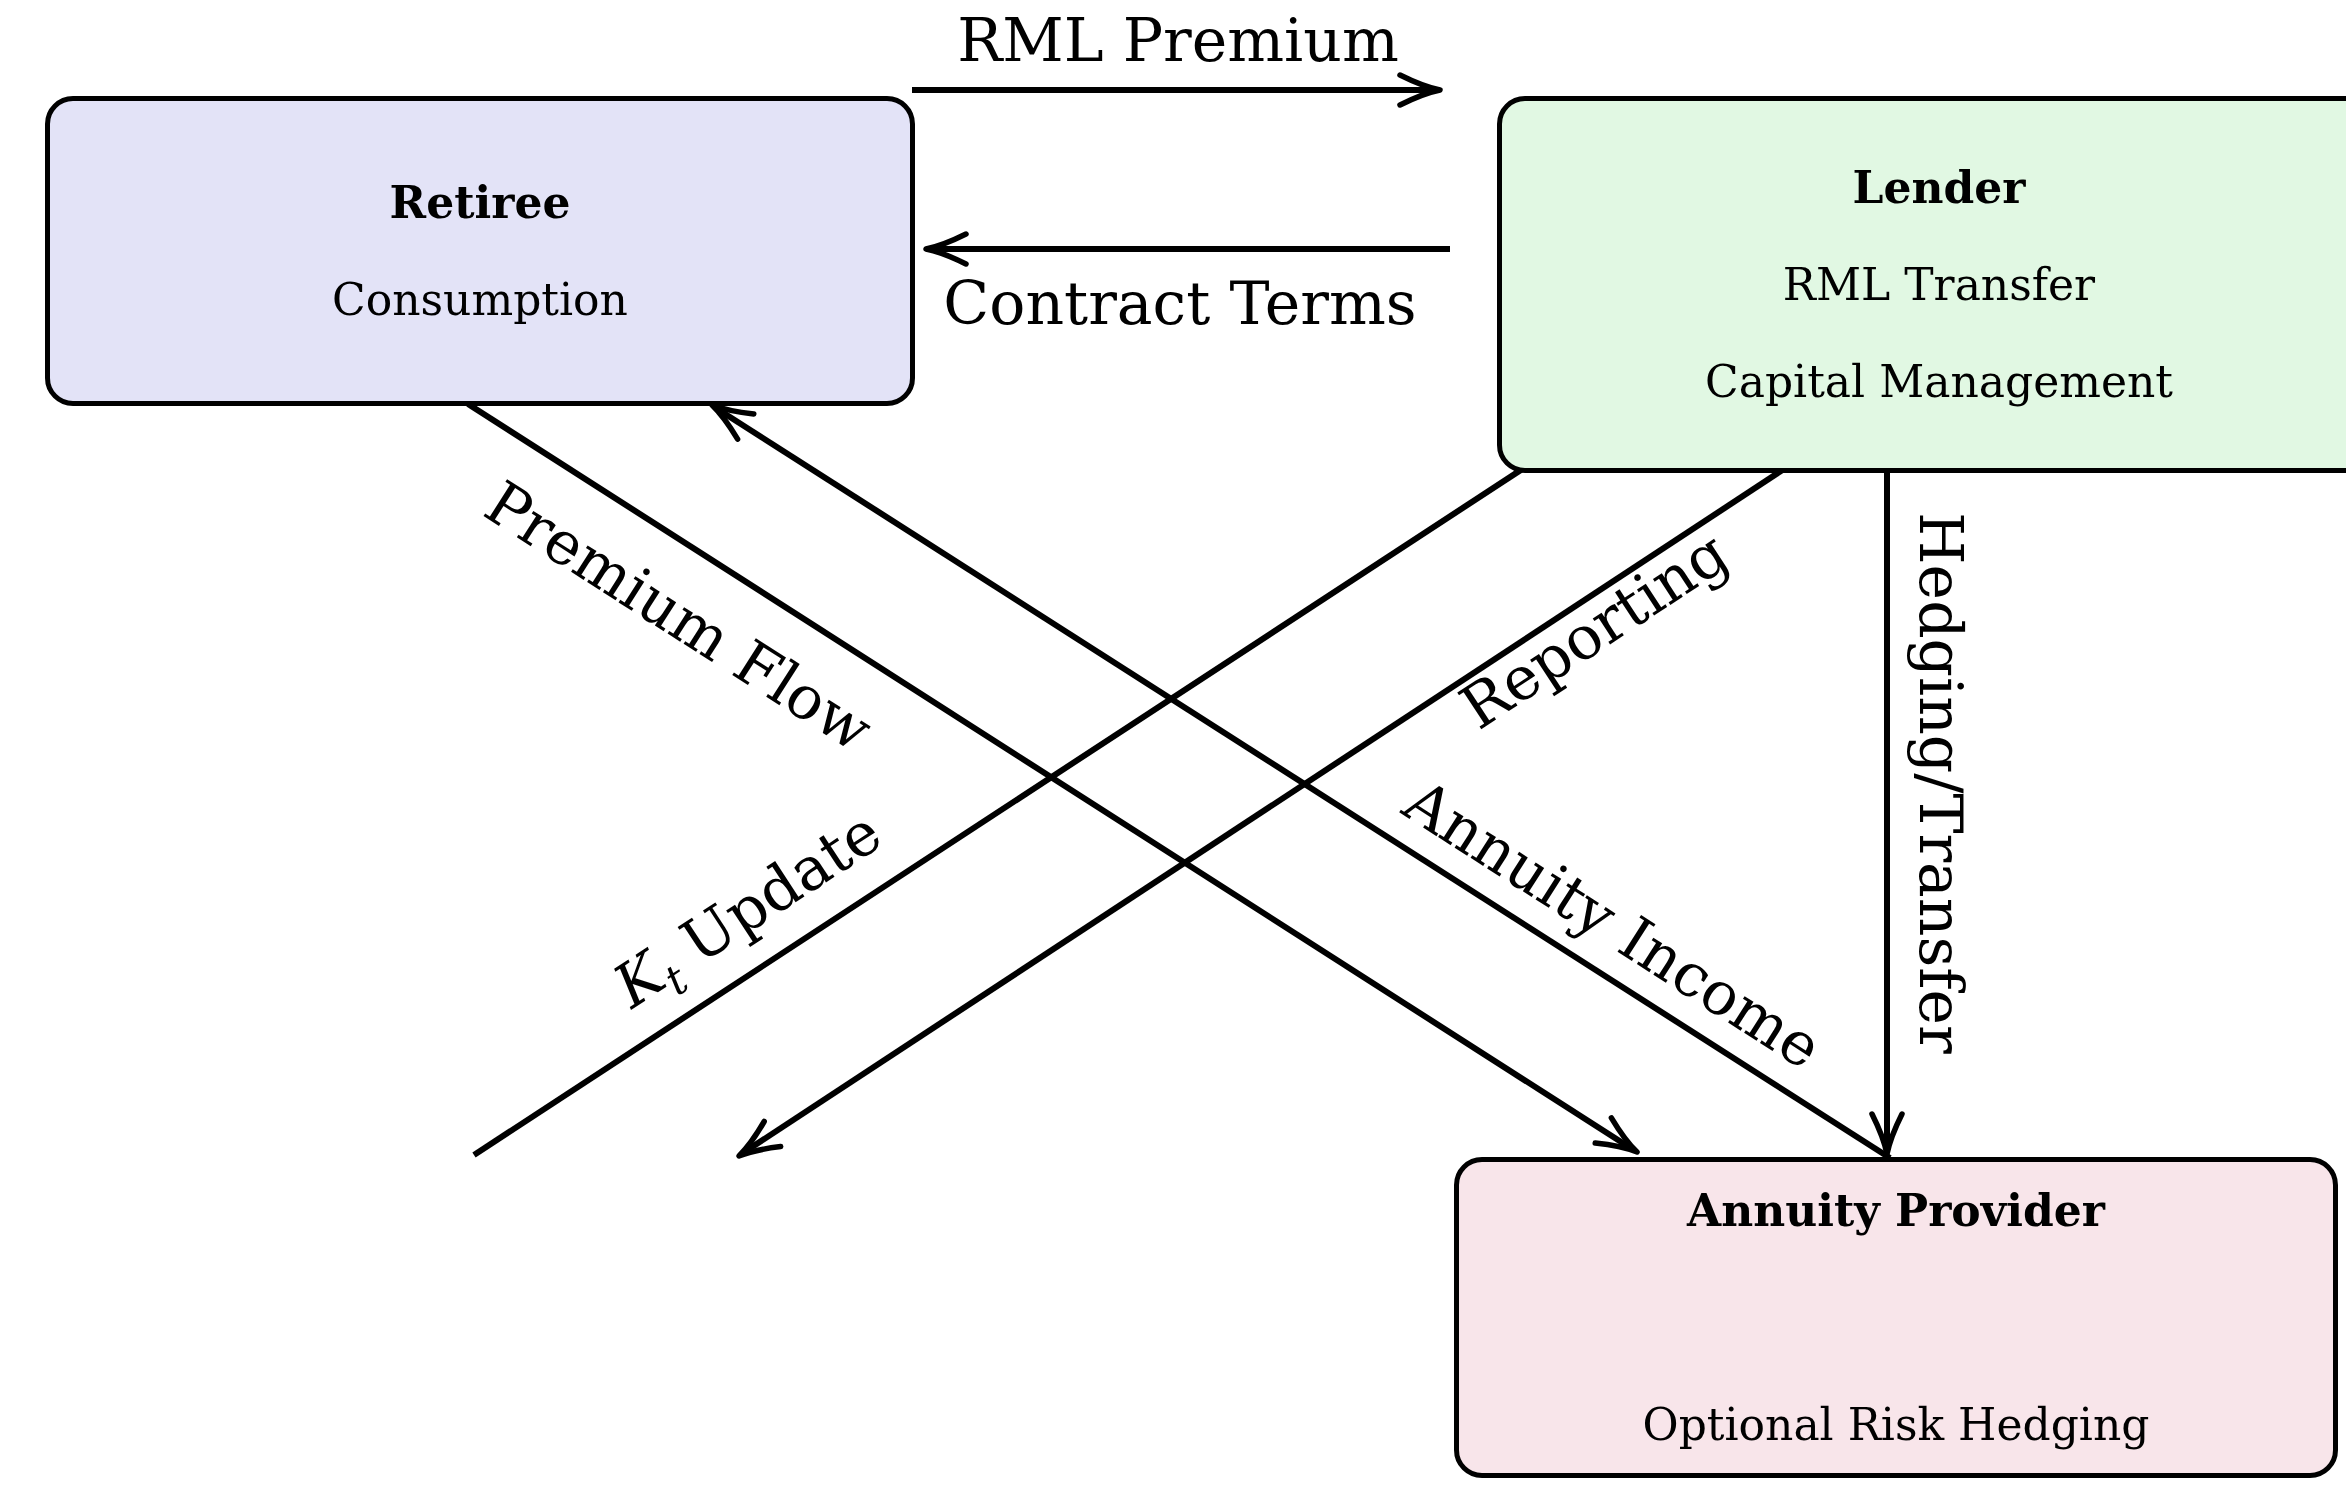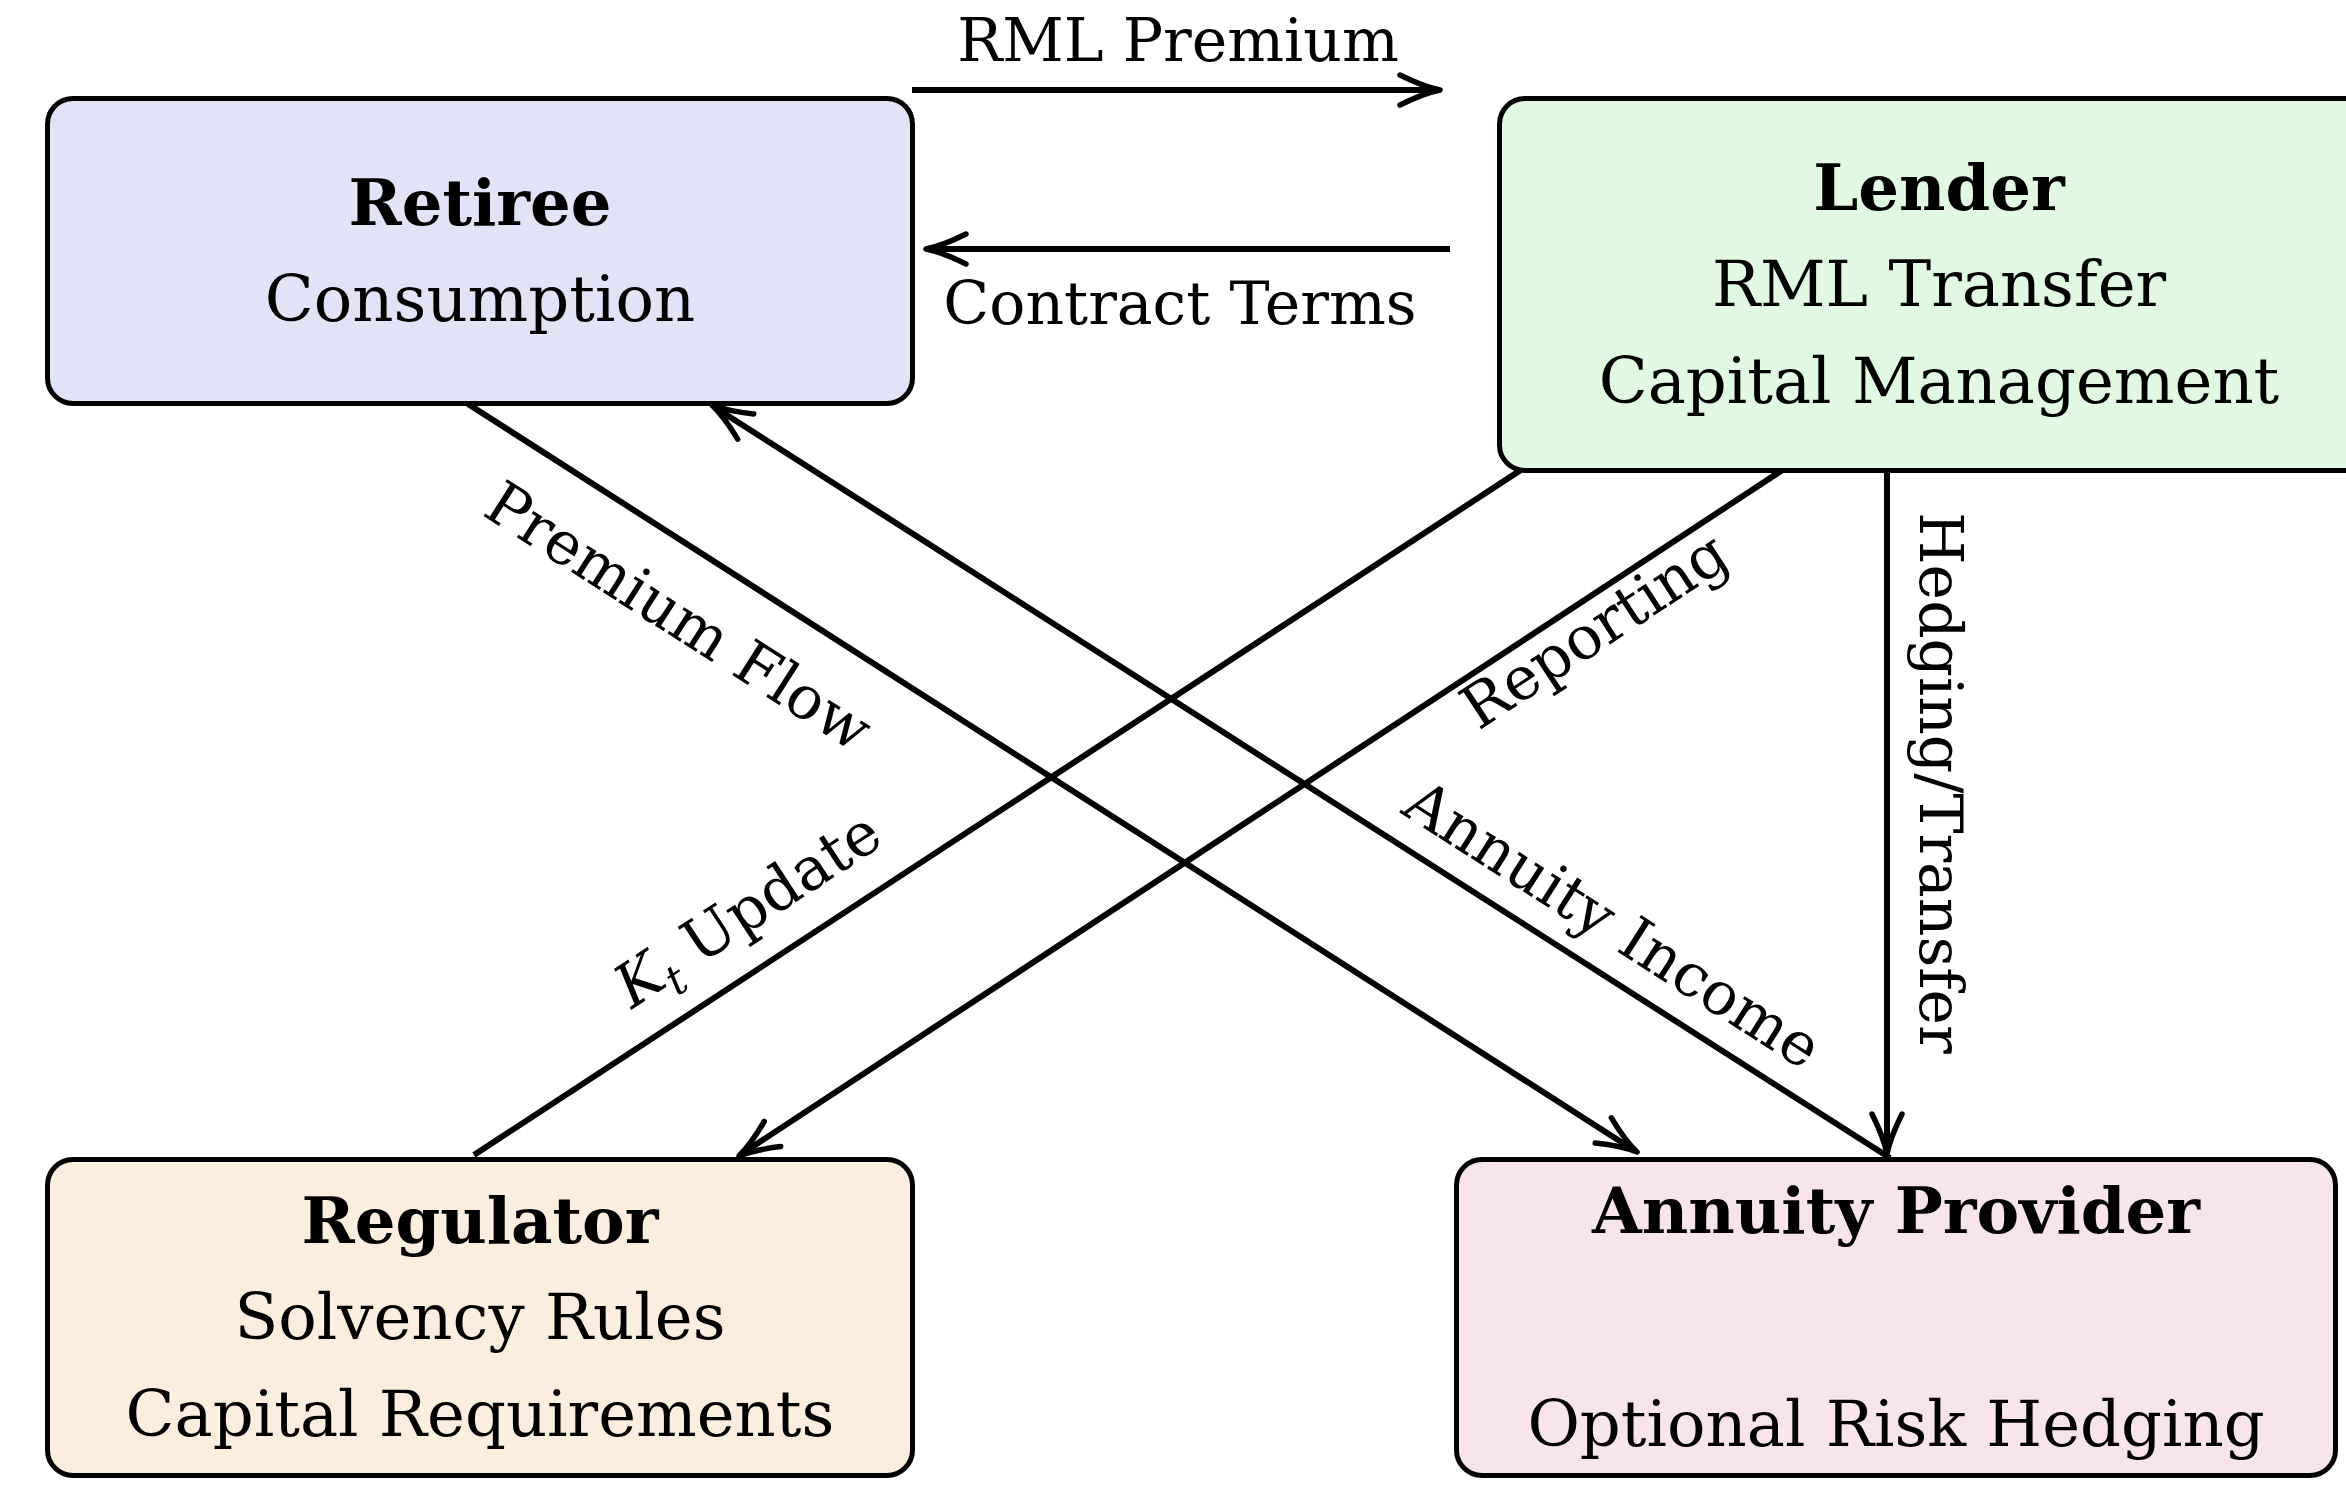--- a/index.html
+++ b/index.html
@@ -19,21 +19,21 @@
     border-radius:28px;
     z-index:2;
     display:flex;flex-direction:column;justify-content:center;align-items:center;
   }
   .node-retiree{left:45px;top:96px;width:870px;height:310px;}
   .node-lender{left:1450px;top:96px;width:884px;height:377px;margin-left:47px;}
   .node-regulator{left:45px;top:1157px;width:870px;height:321px;}
   .node-annuity{left:1454px;top:1157px;width:884px;height:321px;}
   .box-line{
     height:97px;line-height:97px;
-    font-size:64px;white-space:nowrap;
+    font-size:44px;white-space:nowrap;
     display:flex;align-items:center;justify-content:center;
   }
   .box-title{font-weight:bold;}
   .edge-label{
     position:absolute;z-index:3;
     font-size:60px;white-space:nowrap;
     transform-origin:center center;
   }
   .lab-rml-demand      {left:1178px;top:40px; transform:translate(-50%,-50%);}
   .lab-contract-terms  {left:1180px;top:303px;transform:translate(-50%,-50%);}
@@ -94,25 +94,20 @@
     <div class="box-line box-title">Retiree</div>
     <div class="box-line">Consumption</div>
   </div>
 
   <div class="node node-lender" style="background: rgb(225, 248, 227);">
     <div class="box-line box-title">Lender</div>
     <div class="box-line">RML Transfer</div>
     <div class="box-line">Capital Management</div>
   </div>
 
-  <div class="node node-regulator" style="background: rgb(251, 238, 223);">
-    <div class="box-line box-title">Regulator</div>
-    <div class="box-line">Solvency Rules</div>
-    <div class="box-line">Capital Requirements</div>
-  </div>
 
   <div class="node node-annuity" style="background: rgb(248, 229, 234); gap: 48px;">
     <div class="box-line box-title">Annuity Provider</div>
     <div class="box-line"></div>
     <div class="box-line">Optional Risk Hedging</div>
   </div>
 
   <div class="edge-label lab-rml-demand">RML Premium</div>
   <div class="edge-label lab-contract-terms">Contract Terms</div>
   <div class="edge-label lab-premium-flow">Premium Flow</div>

